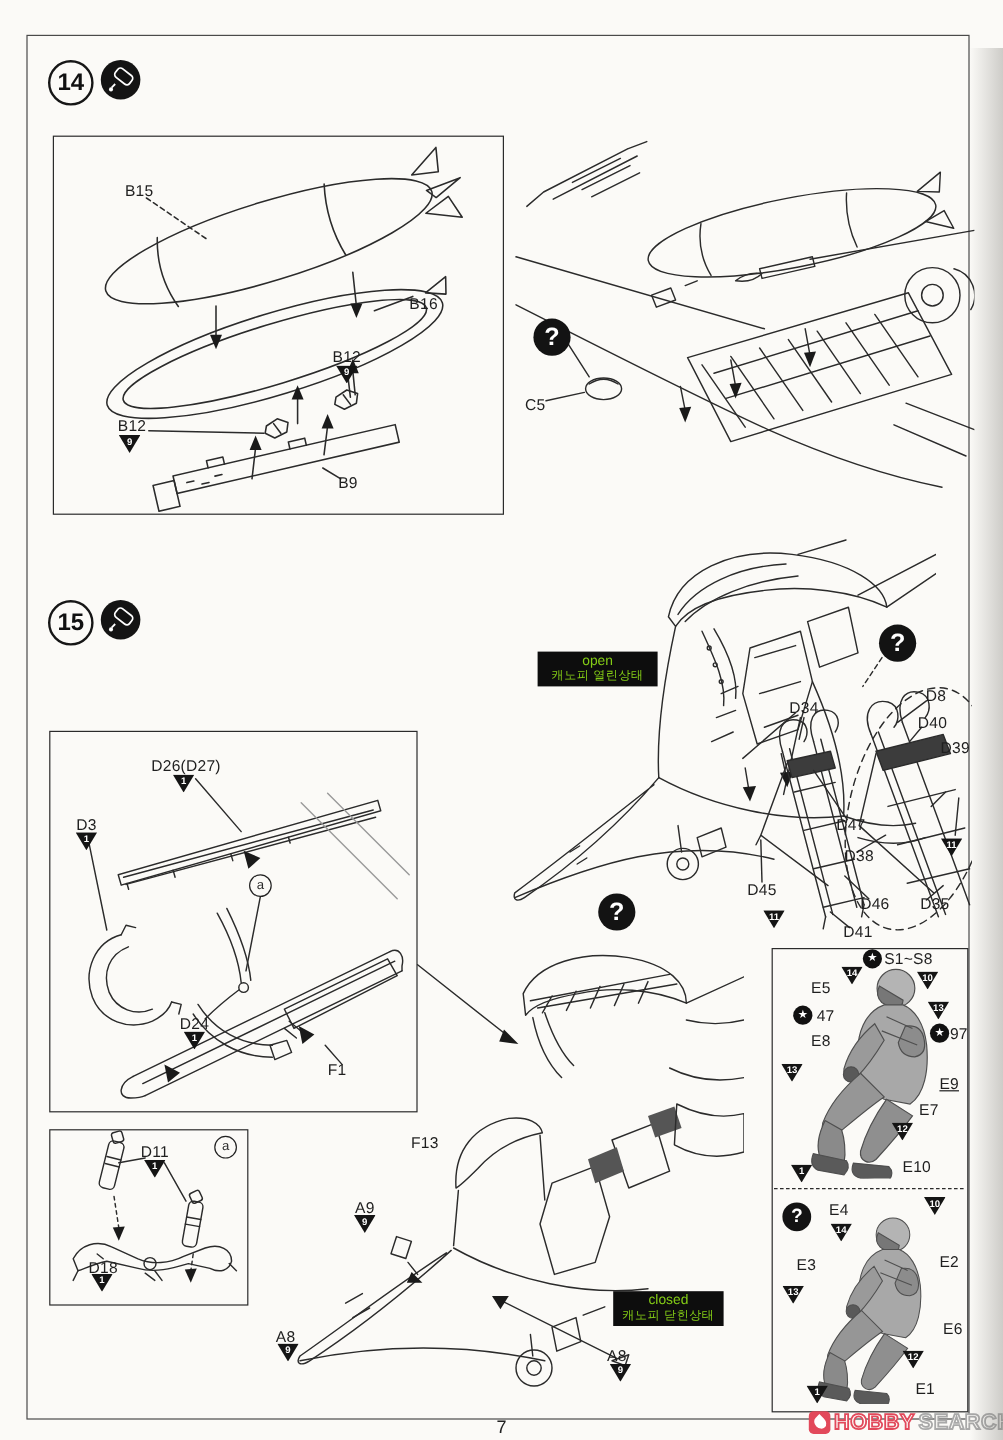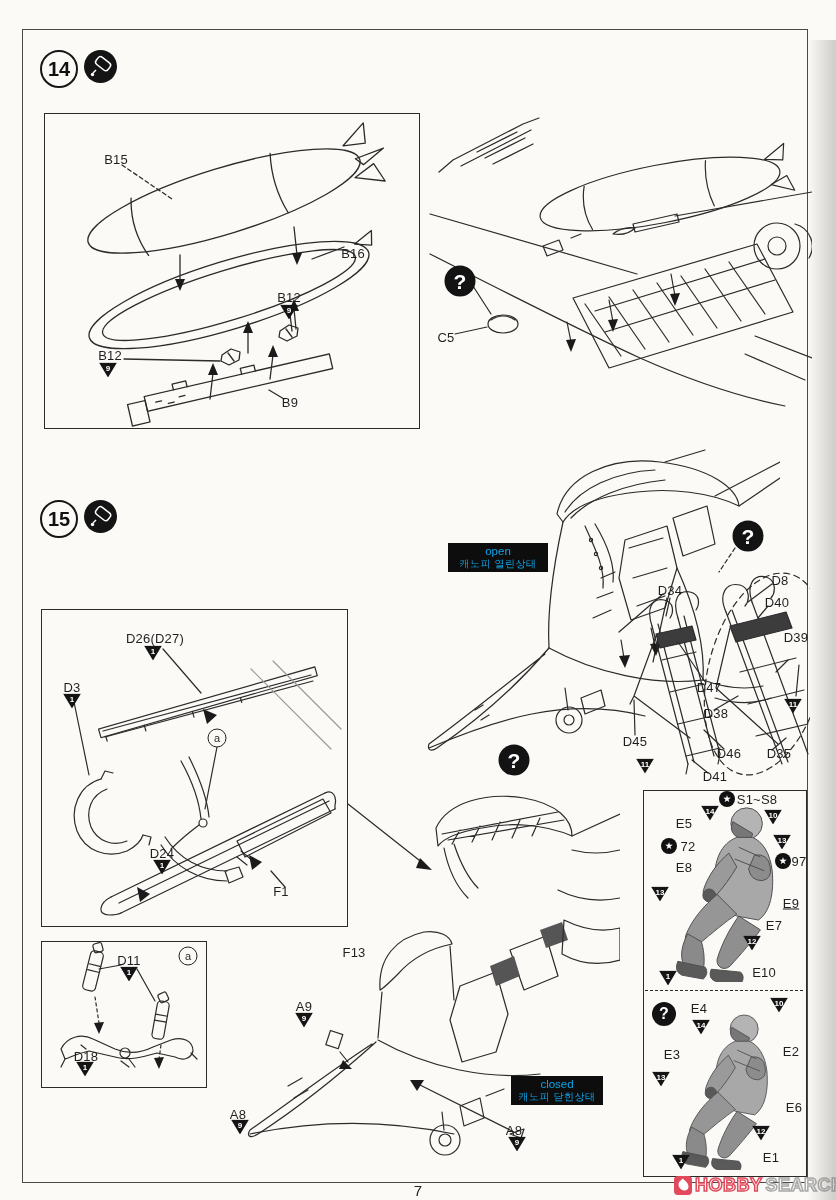--- a/index.html
+++ b/index.html
@@ -10,21 +10,21 @@
   svg.draw{position:absolute;}
   .lbl{position:absolute;font-size:13px;line-height:1;color:#1f1f1f;white-space:nowrap;transform:translate(-50%,-50%);letter-spacing:.2px;}
   .tri{position:absolute;width:18px;height:15px;transform:translate(-50%,-50%);background:#141414;
        clip-path:polygon(0 0,100% 0,50% 100%);color:#fff;font-size:8px;font-weight:bold;text-align:center;line-height:11px;}
   .qm{position:absolute;border-radius:50%;background:#131313;color:#fff;font-weight:bold;text-align:center;transform:translate(-50%,-50%);}
   .qm.big{width:31px;height:31px;font-size:21px;line-height:31px;}
   .qm.sm{width:24px;height:24px;font-size:16px;line-height:24px;}
   .stepc{position:absolute;width:34px;height:34px;border-radius:50%;border:2.6px solid #161616;background:#fbfaf7;
          color:#111;font-weight:bold;font-size:20px;line-height:34px;text-align:center;}
   .glue{position:absolute;width:33px;height:33px;border-radius:50%;background:#141414;}
-  .kbox{position:absolute;background:#0d0d0d;color:#0ea5e9;text-align:center;padding:2px 4px;}
+  .kbox{position:absolute;background:#0d0d0d;color:#84cc16;text-align:center;padding:2px 4px;}
   .kbox .en{font-size:11.5px;line-height:13px;}
   .kbox .ko{font-size:10px;line-height:12px;letter-spacing:.5px;}
   .ca{position:absolute;width:17px;height:17px;border:1.4px solid #222;border-radius:50%;background:#fbfaf7;
       font-size:11px;line-height:16px;text-align:center;transform:translate(-50%,-50%);}
   .star{position:absolute;width:16px;height:16px;border-radius:50%;background:#111;color:#fff;font-size:9.5px;
         line-height:16px;text-align:center;transform:translate(-50%,-50%);}
   .divider{position:absolute;border-top:1.6px dashed #2b2b2b;}
   .pgnum{position:absolute;font-size:15px;color:#222;transform:translate(-50%,-50%);}
   .wm{position:absolute;display:flex;align-items:center;gap:3px;}
   .wm .logo{width:18px;height:19px;background:#e2495b;border-radius:4px;position:relative;}
@@ -177,21 +177,21 @@
     <path d="M130,58 L186,44 L192,60 L136,74 Z" fill="#3c3c3c"></path>
     <path d="M126,44 C118,26 126,14 140,17 C150,20 150,32 145,38 M152,34 C146,16 154,6 166,9 C176,12 176,24 171,30"></path>
     <path d="M140,104 L196,90 M148,136 L204,122 M156,168 L208,156"></path>
     <path d="M116,120 L130,60 M116,120 L178,176"></path>
     <ellipse cx="165" cy="106" rx="57" ry="103" transform="rotate(14 165 106)" stroke-dasharray="6 4.5"></ellipse>
     <path d="M70,30 L66,48 M172,16 L148,34 M168,38 L158,50 M188,92 L176,104 M199,97 L196,128 M106,115 L78,74 M114,142 L138,128 M35,167 L34,132 M124,181 L104,162 M172,182 L186,170 M108,205 L92,192"></path>
   </svg>
   <span class="lbl" style="left:670px;top:590px;">D34</span>
   <span class="lbl" style="left:780px;top:580px;">D8</span>
   <span class="lbl" style="left:777px;top:602px;">D40</span>
-  <span class="lbl" style="left:796px;top:637px;">D39</span>
+  <span class="lbl" style="left:796px;top:623px;">D39</span>
   <span class="tri" style="left:793px;top:706px;">11</span>
   <span class="lbl" style="left:709px;top:687px;">D47</span>
   <span class="lbl" style="left:716px;top:713px;">D38</span>
   <span class="lbl" style="left:635px;top:741px;">D45</span>
   <span class="tri" style="left:645px;top:766px;">11</span>
   <span class="lbl" style="left:729px;top:753px;">D46</span>
   <span class="lbl" style="left:779px;top:753px;">D35</span>
   <span class="lbl" style="left:715px;top:776px;">D41</span>
 
   <div class="pbox" style="left:41px;top:609px;width:305px;height:316px;"></div>
@@ -334,21 +334,21 @@
       <path d="M80,48 l22,10 M76,60 l30,12" fill="none"></path>
     </g>
   </svg>
 
   <span class="star" style="left:727px;top:799px;">★</span>
   <span class="lbl" style="left:757px;top:799px;">S1~S8</span>
   <span class="tri" style="left:710px;top:813px;">14</span>
   <span class="lbl" style="left:684px;top:823px;">E5</span>
   <span class="tri" style="left:773px;top:817px;">10</span>
   <span class="star" style="left:669px;top:846px;">★</span>
-  <span class="lbl" style="left:688px;top:846px;">72</span>
+  <span class="lbl" style="left:688px;top:846px;">47</span>
   <span class="tri" style="left:782px;top:842px;">13</span>
   <span class="star" style="left:783px;top:861px;">★</span>
   <span class="lbl" style="left:799px;top:861px;">97</span>
   <span class="lbl" style="left:664px;top:867px;padding-left:40px;">E8</span>
   <span class="tri" style="left:660px;top:894px;">13</span>
   <span class="lbl" style="left:791px;top:903px;text-decoration:underline;">E9</span>
   <span class="lbl" style="left:774px;top:925px;">E7</span>
   <span class="tri" style="left:752px;top:943px;">12</span>
   <span class="lbl" style="left:764px;top:972px;">E10</span>
   <span class="tri" style="left:668px;top:978px;">1</span>

